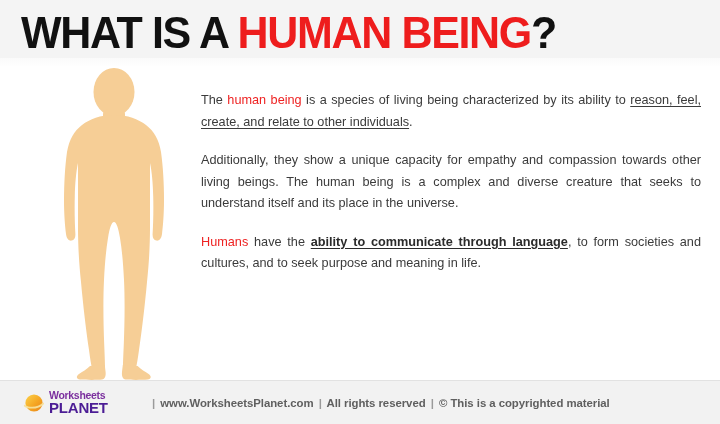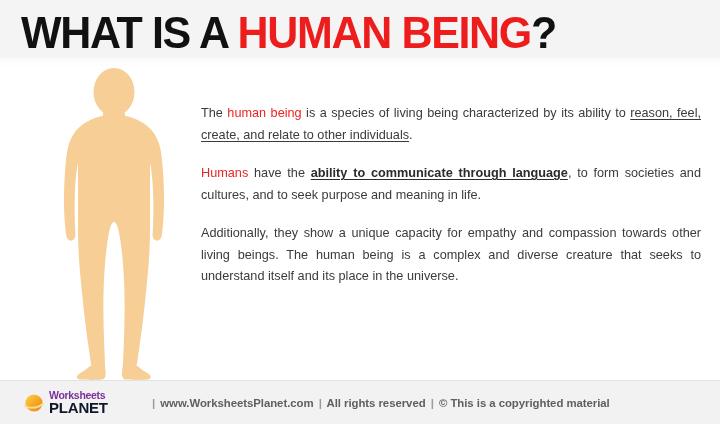--- a/index.html
+++ b/index.html
@@ -54,21 +54,21 @@
 
   
   #figure-wrap {
     position:absolute; left:38px; top:2px;
     width:152px; height:312px;
   }
   #human-figure { display:block; }
 
   
   #text-col {
-    position:absolute; left:201px; top:37px;
+    position:absolute; left:201px; top:24px;
     width:500px;
   }
   .para {
     font-size:12.7px;
     line-height:21.5px;
     color:#3b3b3b;
     text-align:justify;
     margin-bottom:17px;
     font-family:"Liberation Sans", sans-serif;
   }
@@ -93,21 +93,21 @@
   #logo-planet { flex:0 0 auto; margin-right:3px; }
   #logo-words {
     display:flex; flex-direction:column;
     line-height:1;
   }
   #logo-line1 {
     font-size:10.5px; font-weight:bold; color:#7b2f9e;
     letter-spacing:-0.3px;
   }
   #logo-line2 {
-    font-size:15px; font-weight:bold; color:#0f172a;
+    font-size:15px; font-weight:bold; color:#4c1d95;
     letter-spacing:-0.2px; margin-top:-1px;
   }
   #footer-credit {
     margin-left:18px;
     font-size:11.4px;
     font-weight:bold;
     color:#5f5f5f;
     white-space:nowrap;
     letter-spacing:-0.05px;
   }
@@ -180,23 +180,23 @@
                    C84.3,301 84.6,299 84.8,297 Z"></path>
         </g>
       </svg>
     </div>
 
     <div id="text-col">
 
       <p class="para"><span>The </span><span class="hl">human being</span><span> is a species of living being characterized by its ability to </span><span class="ul">reason, feel, create, and relate to other individuals</span><span>.</span></p>
 
 
+      <p class="para"><span>Additionally, they show a unique capacity for empathy and compassion towards other living beings. The human being is a complex and diverse creature that seeks to understand itself and its place in the universe.</span></p>
+
       <p class="para"><span class="hl">Humans</span><span> have the </span><span class="ul-b">ability to communicate through language</span><span>, to form societies and cultures, and to seek purpose and meaning in life.</span></p>
-
-      <p class="para"><span>Additionally, they show a unique capacity for empathy and compassion towards other living beings. The human being is a complex and diverse creature that seeks to understand itself and its place in the universe.</span></p>
 
     </div>
   </div>
 
   <div id="footer">
 
     <div id="logo">
       <svg id="logo-planet" width="24" height="24" viewBox="0 0 24 24" aria-hidden="true">
         <defs>
           <linearGradient id="pg" x1="0" y1="0" x2="1" y2="1">

